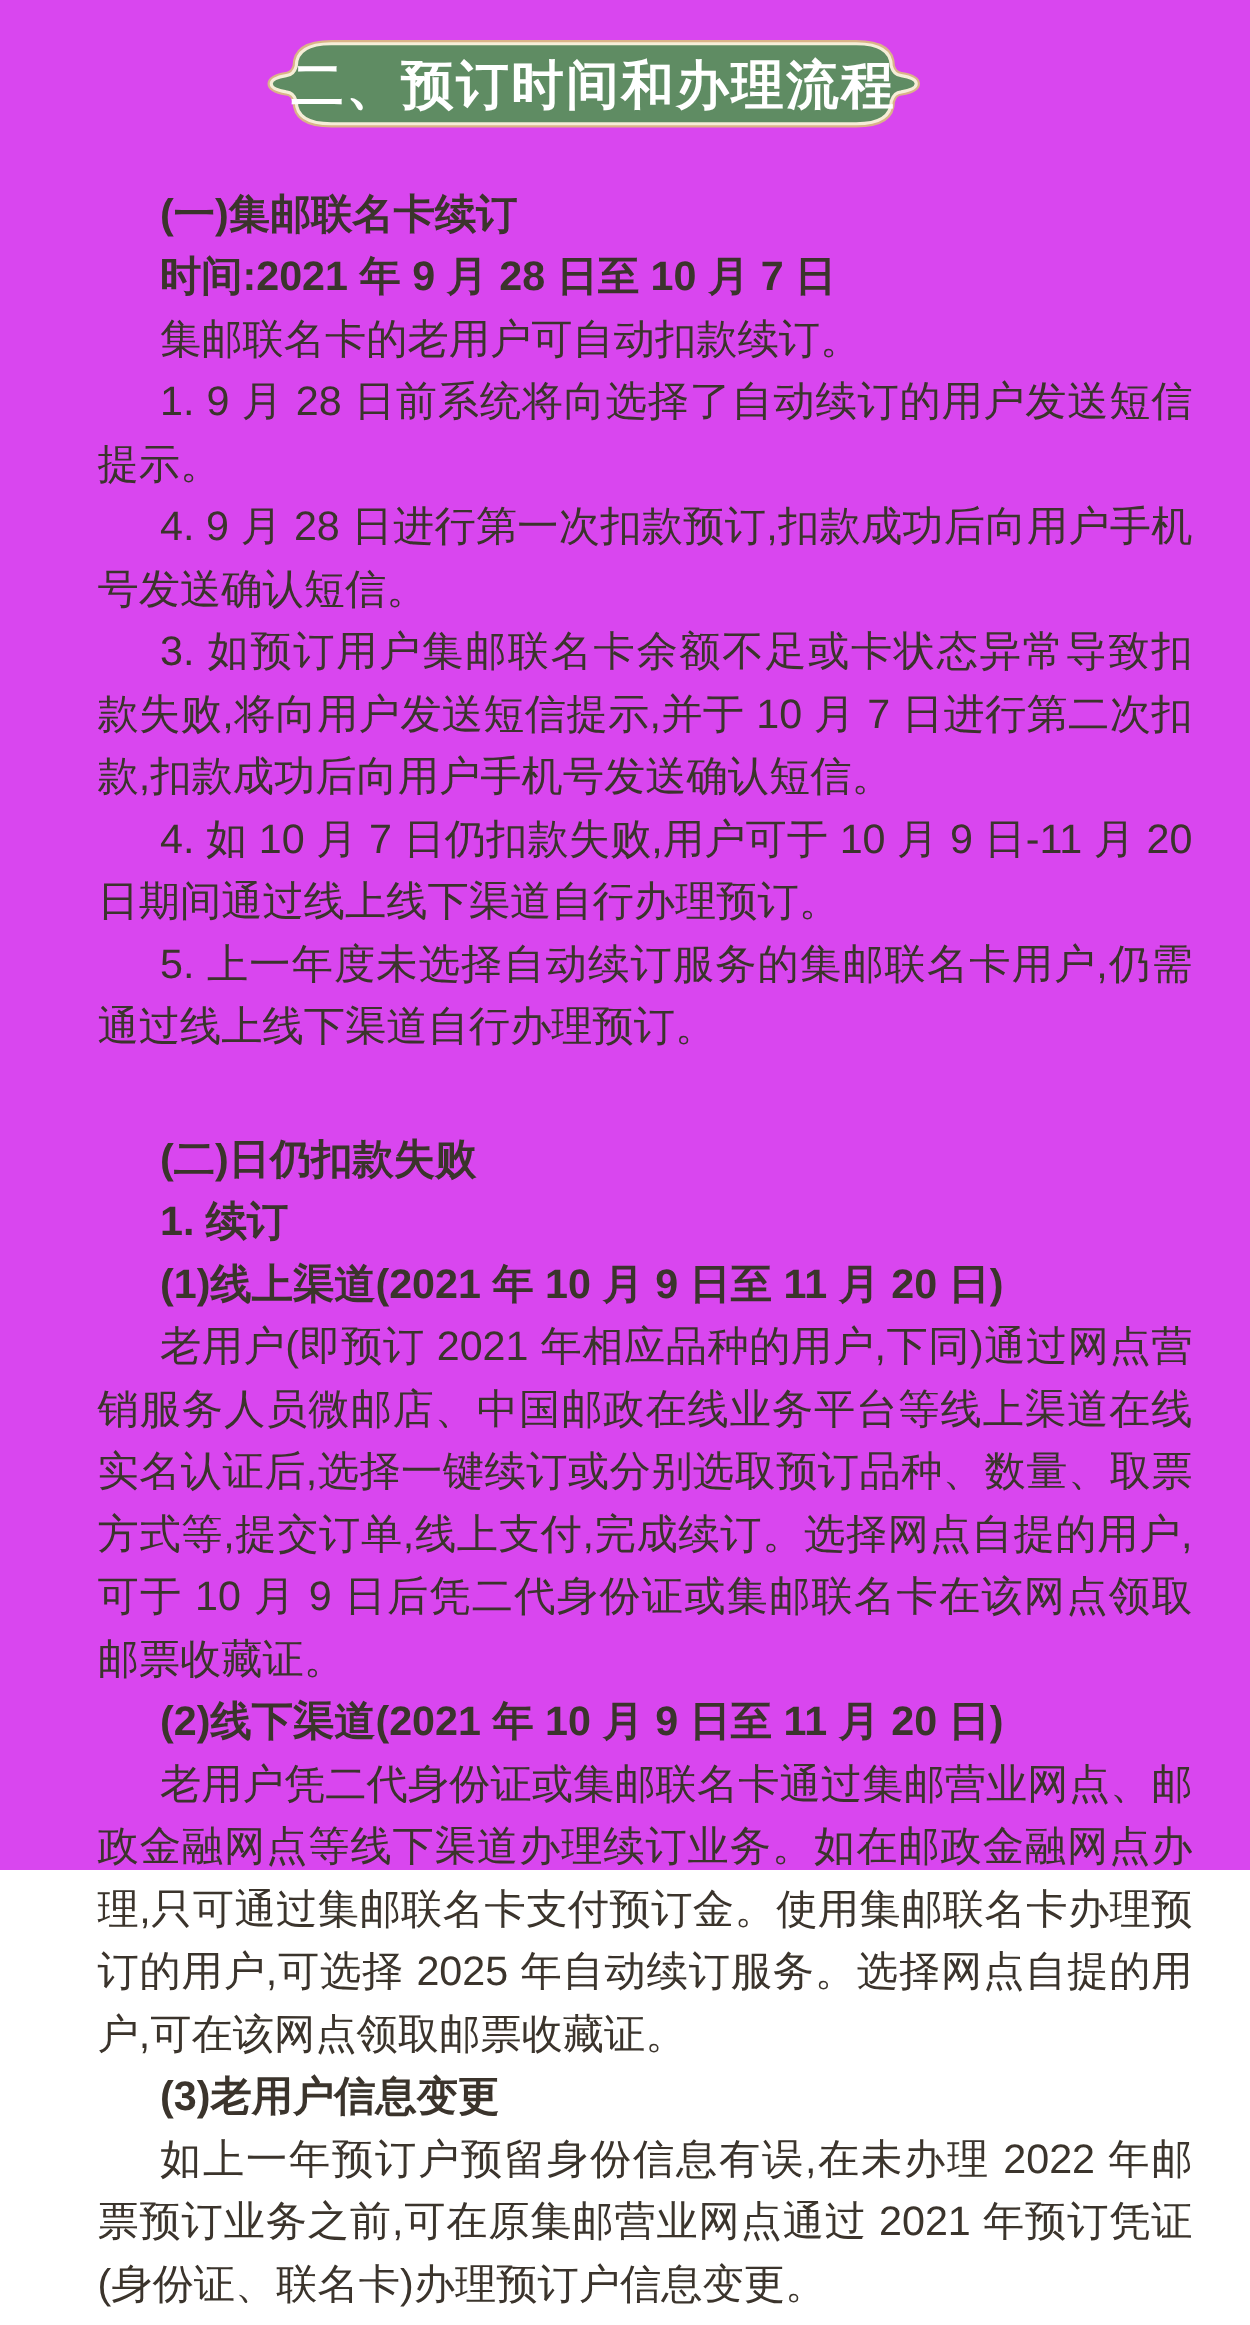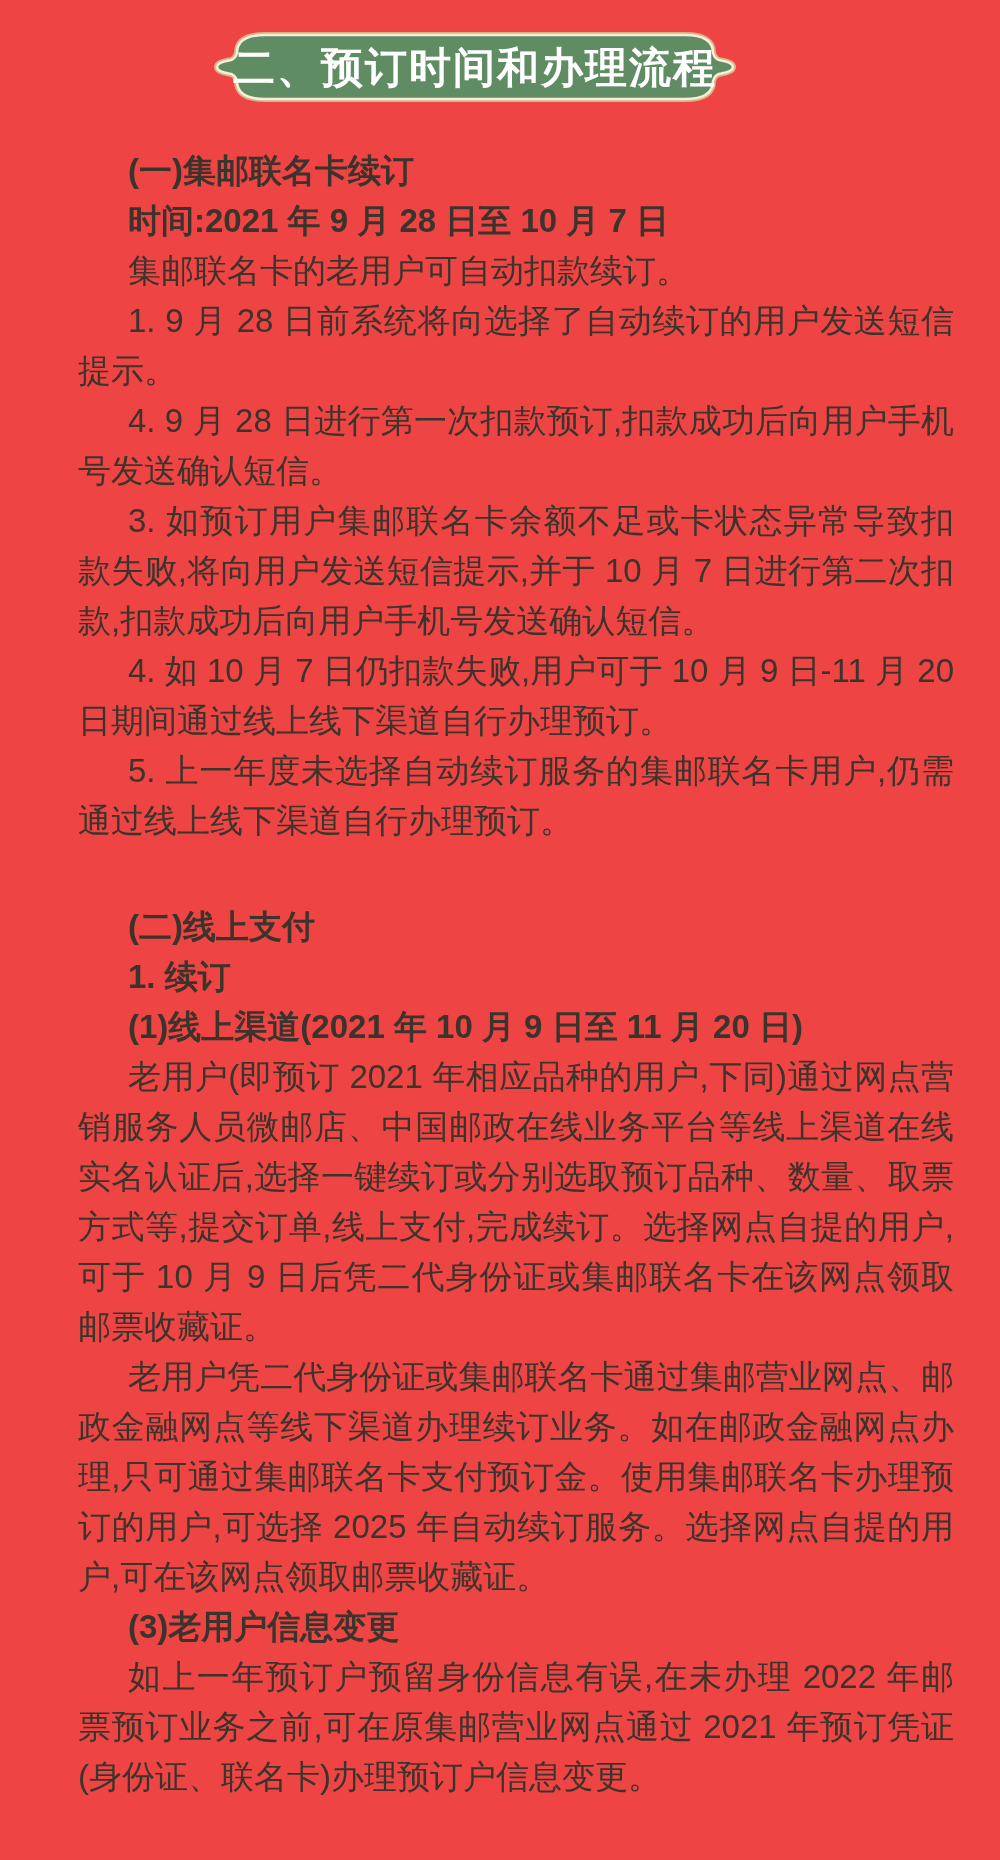--- a/index.html
+++ b/index.html
@@ -9,22 +9,22 @@
   }
   body {
     width: 1000px;
     height: 1860px;
     overflow: hidden;
     font-family: "Liberation Sans", "DejaVu Sans", sans-serif;
   }
   .page {
     position: relative;
     width: 1000px;
-    height: 1860px;
-    background: #ef4444;
+    height: 1496px;
+    background: #d946ef;
   }
 
   
   .banner-wrap {
     position: absolute;
     top: 28px;
     left: 205px;
     width: 540px;
     height: 78px;
   }
@@ -98,22 +98,23 @@
 
     <p class="h">(一)集邮联名卡续订</p>
     <p class="h">时间:2021 年 9 月 28 日至 10 月 7 日</p>
     <p>集邮联名卡的老用户可自动扣款续订。</p>
     <p>1. 9 月 28 日前系统将向选择了自动续订的用户发送短信提示。</p>
     <p>4. 9 月 28 日进行第一次扣款预订,扣款成功后向用户手机号发送确认短信。</p>
     <p>3. 如预订用户集邮联名卡余额不足或卡状态异常导致扣款失败,将向用户发送短信提示,并于 10 月 7 日进行第二次扣款,扣款成功后向用户手机号发送确认短信。</p>
     <p>4. 如 10 月 7 日仍扣款失败,用户可于 10 月 9 日-11 月 20 日期间通过线上线下渠道自行办理预订。</p>
     <p>5. 上一年度未选择自动续订服务的集邮联名卡用户,仍需通过线上线下渠道自行办理预订。</p>
 
-    <p class="h sec-gap">(二)线上支付</p>
+    <p class="h sec-gap">(二)日仍扣款失败</p>
     <p class="h">1. 续订</p>
     <p class="h">(1)线上渠道(2021 年 10 月 9 日至 11 月 20 日)</p>
     <p>老用户(即预订 2021 年相应品种的用户,下同)通过网点营销服务人员微邮店、中国邮政在线业务平台等线上渠道在线实名认证后,选择一键续订或分别选取预订品种、数量、取票方式等,提交订单,线上支付,完成续订。选择网点自提的用户,可于 10 月 9 日后凭二代身份证或集邮联名卡在该网点领取邮票收藏证。</p>
+    <p class="h">(2)线下渠道(2021 年 10 月 9 日至 11 月 20 日)</p>
     <p>老用户凭二代身份证或集邮联名卡通过集邮营业网点、邮政金融网点等线下渠道办理续订业务。如在邮政金融网点办理,只可通过集邮联名卡支付预订金。使用集邮联名卡办理预订的用户,可选择 2025 年自动续订服务。选择网点自提的用户,可在该网点领取邮票收藏证。</p>
     <p class="h">(3)老用户信息变更</p>
     <p>如上一年预订户预留身份信息有误,在未办理 2022 年邮票预订业务之前,可在原集邮营业网点通过 2021 年预订凭证(身份证、联名卡)办理预订户信息变更。</p>
 
   </div>
 </div>
 
 </body></html>

